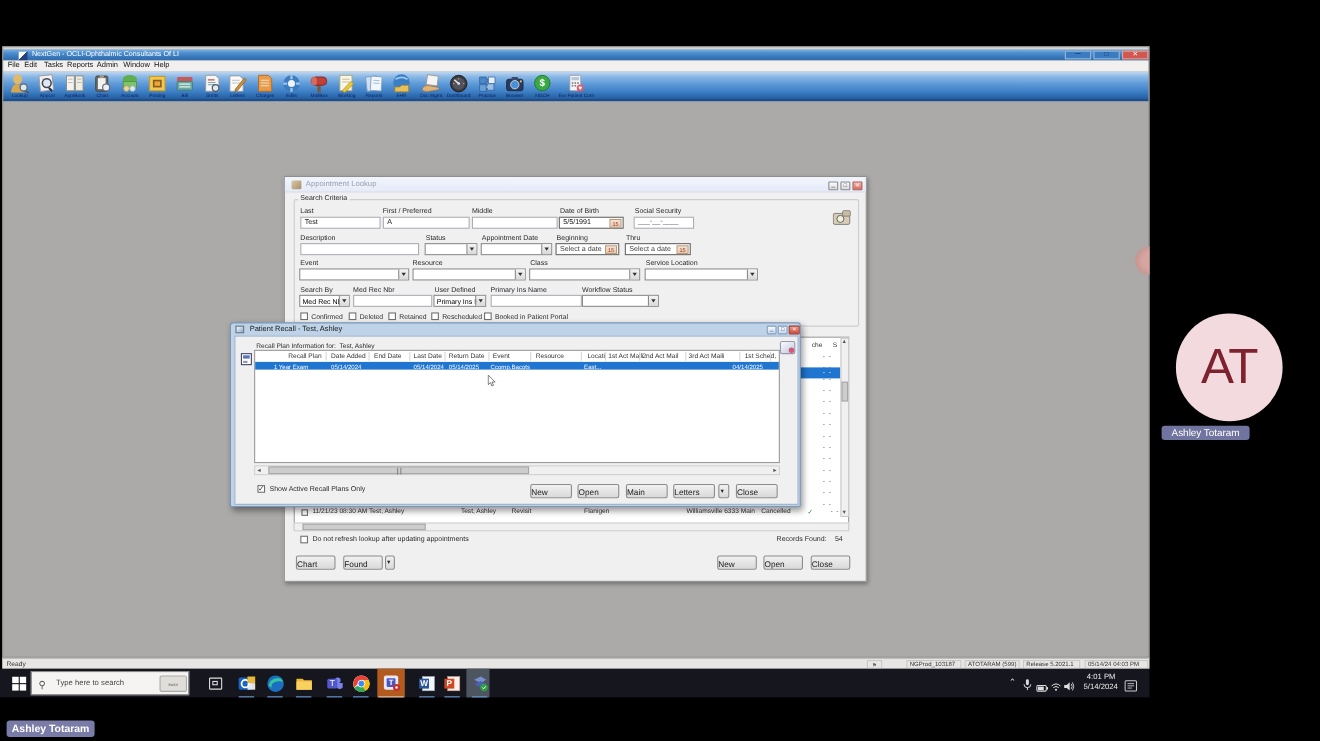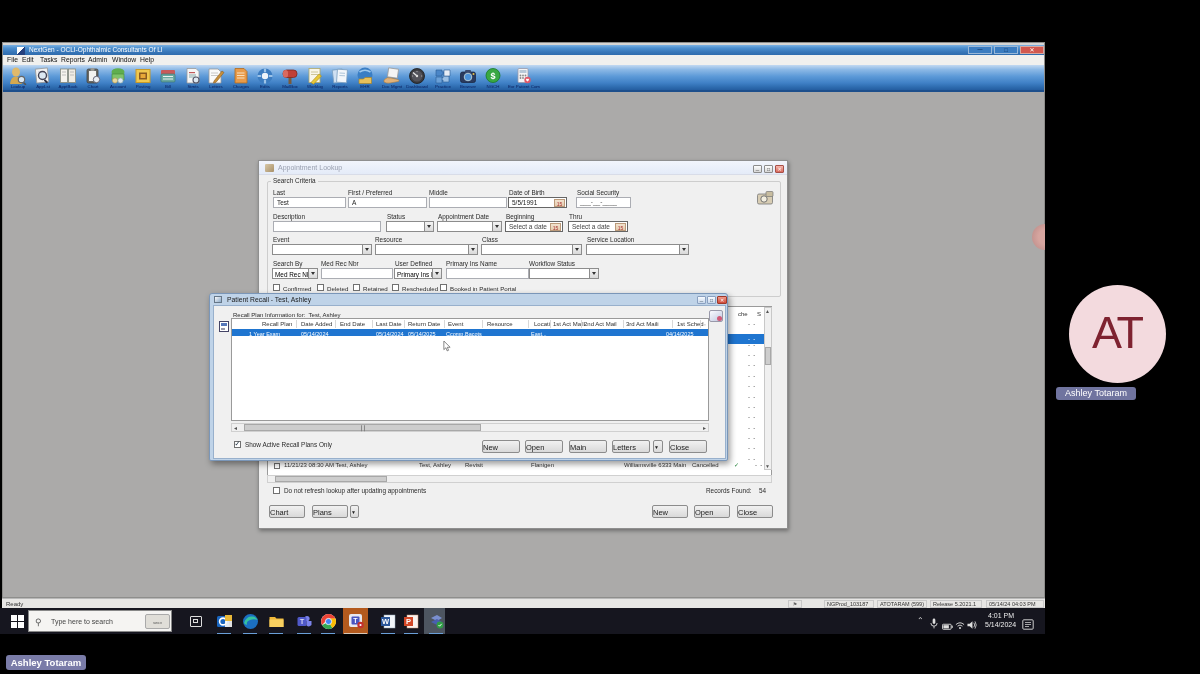--- a/index.html
+++ b/index.html
@@ -381,21 +381,21 @@
       <div class="abs" style="left:497px;top:1px;font-size:5px;color:#555;">▲</div>
       <div class="abs" style="left:497px;top:156px;font-size:5px;color:#555;">▼</div>
     </div>
     <div class="hscroll" style="left:8px;top:314px;width:505px;"></div>
     <div class="abs sbt" style="left:16px;top:315px;width:112px;height:6px;"></div>
     <div class="chk" style="left:14px;top:326px;"></div>
     <div class="lbl" style="left:25px;top:326px;">Do not refresh lookup after updating appointments</div>
     <div class="lbl" style="left:447px;top:326px;">Records Found:</div>
     <div class="lbl" style="left:500px;top:326px;">54</div>
     <div class="btn" style="left:10px;top:344px;width:36px;height:13px;line-height:13px;">Chart</div>
-    <div class="btn" style="left:53px;top:344px;width:36px;height:13px;line-height:13px;">Plans</div>
+    <div class="btn" style="left:53px;top:344px;width:36px;height:13px;line-height:13px;">Found</div>
     <div class="btn" style="left:91px;top:344px;width:9px;height:13px;line-height:13px;font-size:5px;">▼</div>
     <div class="btn" style="left:393px;top:344px;width:36px;height:13px;line-height:13px;">New</div>
     <div class="btn" style="left:435px;top:344px;width:36px;height:13px;line-height:13px;">Open</div>
     <div class="btn" style="left:478px;top:344px;width:36px;height:13px;line-height:13px;">Close</div>
   </div>
   <div class="abs" style="left:209px;top:293px;width:519px;height:168px;background:#bfd3e8;border:1px solid #7a96b8;border-radius:3px 3px 2px 2px;box-shadow:2px 3px 6px rgba(0,0,0,0.4);">
     <div class="abs" style="left:4px;top:2px;width:8px;height:7px;background:linear-gradient(135deg,#fbfbfb,#8aa8c8);border:1px solid #678;"></div>
     <span class="abs" style="left:17px;top:2px;font-size:6.8px;color:#1a1a1a;">Patient Recall - Test, Ashley</span>
     <div class="abs" style="left:487px;top:2px;width:9px;height:8px;background:linear-gradient(180deg,#f8fbff,#c8d8ec);border:1px solid #8aa0c0;border-radius:1px;font-size:6px;line-height:4px;text-align:center;color:#345;">_</div>
     <div class="abs" style="left:497px;top:2px;width:9px;height:8px;background:linear-gradient(180deg,#f8fbff,#c8d8ec);border:1px solid #8aa0c0;border-radius:1px;font-size:5px;line-height:7px;text-align:center;color:#345;">□</div>

